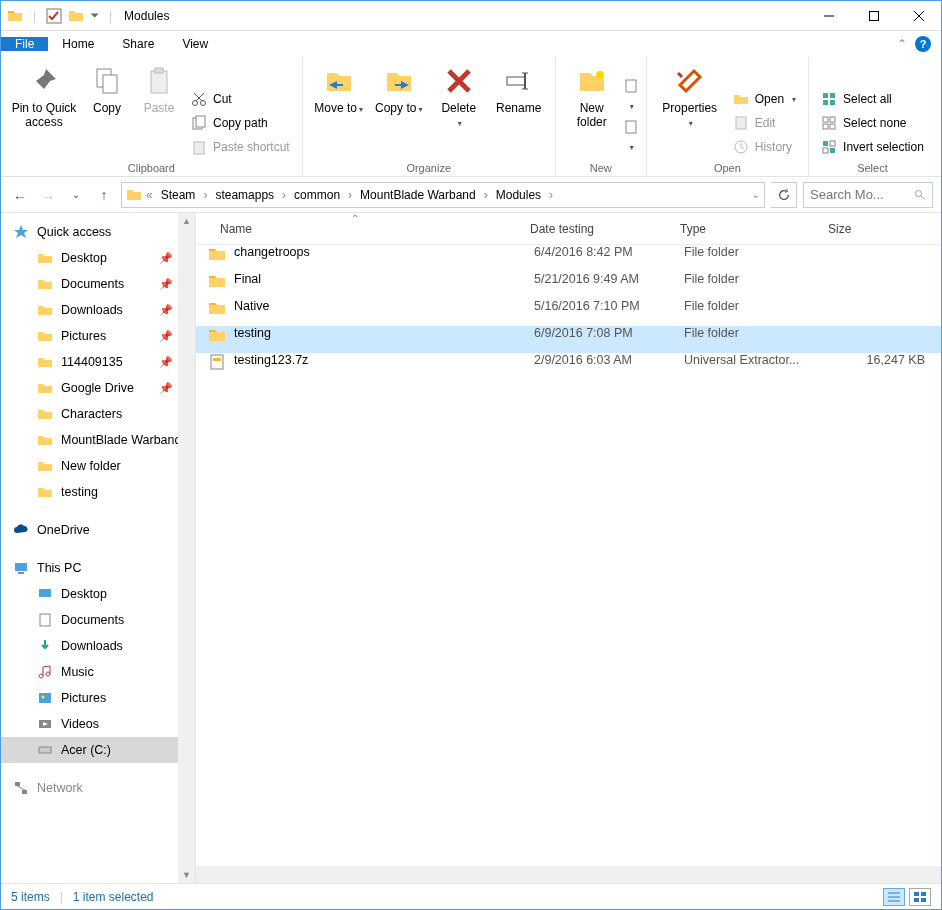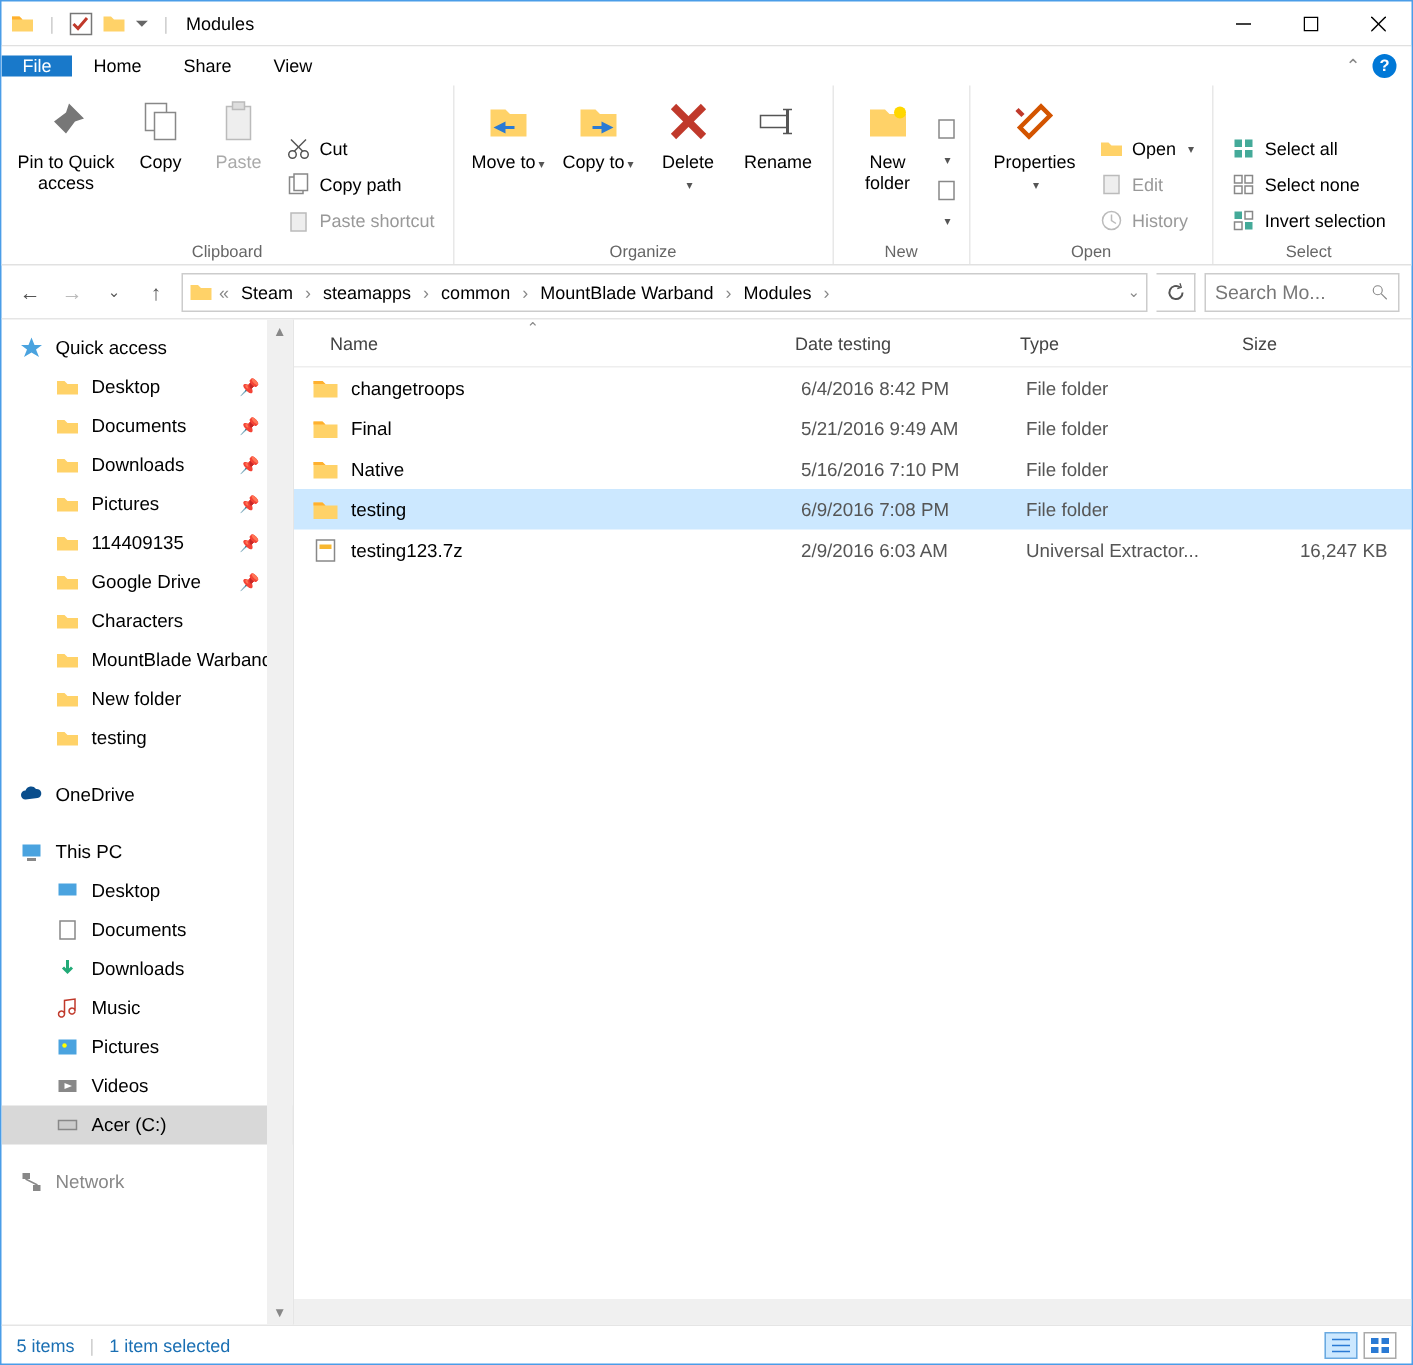--- a/index.html
+++ b/index.html
@@ -62,21 +62,21 @@
 .content { flex: 1; display: flex; flex-direction: column; position: relative; }
 .cols { height: 32px; display: flex; align-items: center; border-bottom: 1px solid #eee; font-size: 12px; color: #444; }
 .col { padding-left: 10px; cursor: pointer; }
 .col.name { width: 324px; padding-left: 24px; }
 .col.date { width: 150px; }
 .col.type { width: 148px; }
 .col.size { flex: 1; }
 .sort-arrow { position: absolute; top: 0; left: 155px; font-size: 10px; color: #888; }
 
 .rows { flex: 1; }
-.row { height: 27px; display: flex; align-items: center; font-size: 12.5px; padding-left: 12px; cursor: pointer; }
+.row { height: 27px; display: flex; font-size: 12.5px; padding-left: 12px; cursor: pointer; }
 .row.selected { background: #cce8ff; }
 .row-icon { width: 18px; height: 18px; margin-right: 8px; flex-shrink: 0; }
 .cell-name { width: 300px; }
 .cell-date { width: 150px; color: #555; }
 .cell-type { width: 150px; color: #555; }
 .cell-size { flex: 1; text-align: right; padding-right: 16px; color: #555; }
 
 .hscroll { height: 17px; background: #f0f0f0; }
 
 

